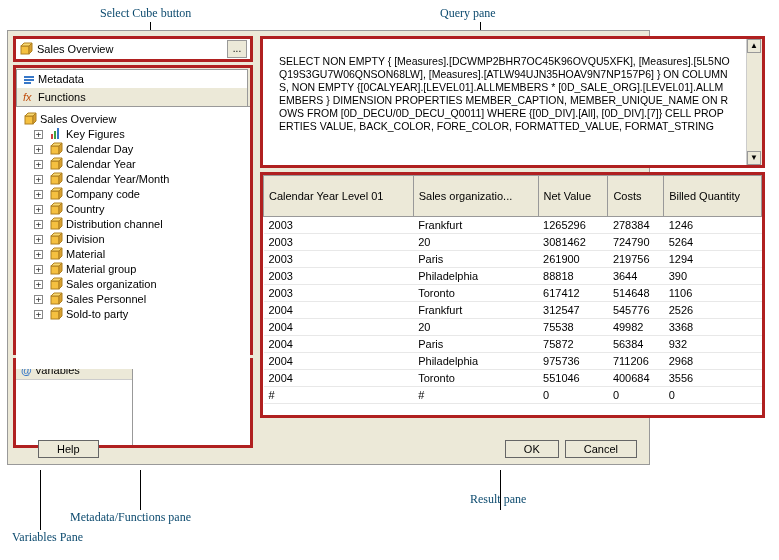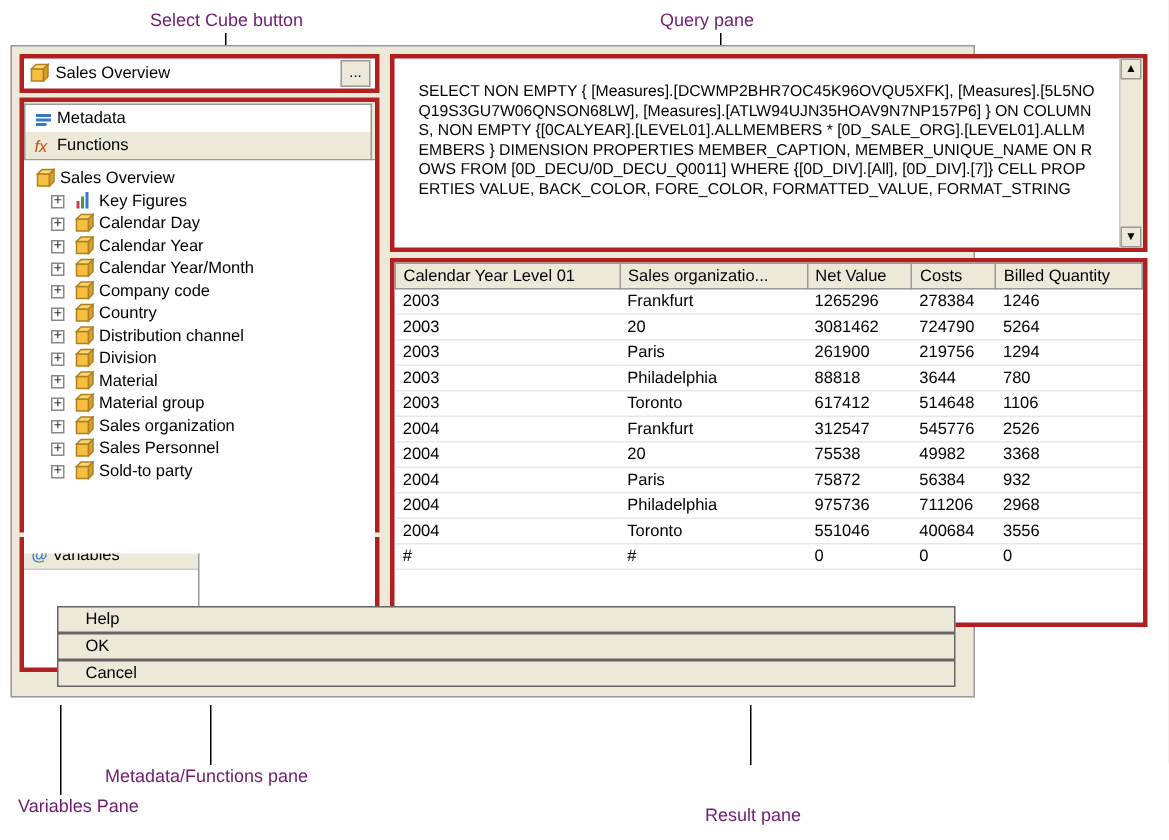--- a/index.html
+++ b/index.html
@@ -8,21 +8,22 @@
     font-family: Tahoma, Arial, sans-serif;
     font-size: 11px;
     background: #fff;
     width: 779px;
     height: 560px;
     position: relative;
   }
   .callout {
     position: absolute;
     font-size: 12px;
-    color: #701a75;
+    color: #0c4a6e;
+    font-family: Liberation Serif, serif;
   }
   .callout-line {
     position: absolute;
     background: #000;
   }
   .main {
     position: absolute;
     top: 30px;
     left: 7px;
     width: 643px;
@@ -181,55 +182,54 @@
     margin-top: 4px;
   }
   table {
     width: 100%;
     border-collapse: collapse;
     font-size: 11px;
   }
   th {
     background: #ece9d8;
     border: 1px solid #999;
-    padding: 2px 5px;
+    padding: 14px 5px;
     text-align: left;
     font-weight: normal;
   }
   td {
     border-bottom: 1px solid #e8e8e8;
     padding: 2px 5px;
   }
   .btn-bar {
     position: absolute;
     bottom: 6px;
     left: 24px;
     right: 12px;
     display: flex;
-    flex-direction: column;
   }
   .btn {
     background: #ece9d8;
     border: 1px solid #666;
     padding: 2px 18px;
     font-size: 11px;
     cursor: pointer;
     margin-left: 6px;
   }
   .spacer { flex: 1; }
   svg { display: block; }
 </style>
 </head>
 <body>
 
 <div class="callout" style="left:100px;top:6px">Select Cube button</div>
 <div class="callout" style="left:440px;top:6px">Query pane</div>
 <div class="callout" style="left:70px;top:510px">Metadata/Functions pane</div>
 <div class="callout" style="left:12px;top:530px">Variables Pane</div>
-<div class="callout" style="left:470px;top:536px">Result pane</div>
+<div class="callout" style="left:470px;top:492px">Result pane</div>
 
 <div class="callout-line" style="left:150px;top:22px;width:1px;height:20px"></div>
 <div class="callout-line" style="left:480px;top:22px;width:1px;height:20px"></div>
 <div class="callout-line" style="left:140px;top:470px;width:1px;height:40px"></div>
 <div class="callout-line" style="left:40px;top:470px;width:1px;height:60px"></div>
 <div class="callout-line" style="left:500px;top:470px;width:1px;height:40px"></div>
 
 <div class="main">
 
   <div class="left-col">
@@ -479,21 +479,21 @@
               <td>Paris</td>
               <td>261900</td>
               <td>219756</td>
               <td>1294</td>
             </tr>
             <tr>
               <td>2003</td>
               <td>Philadelphia</td>
               <td>88818</td>
               <td>3644</td>
-              <td>780</td>
+              <td>390</td>
             </tr>
             <tr>
               <td>2003</td>
               <td>Toronto</td>
               <td>617412</td>
               <td>514648</td>
               <td>1106</td>
             </tr>
             <tr>
               <td>2004</td>

